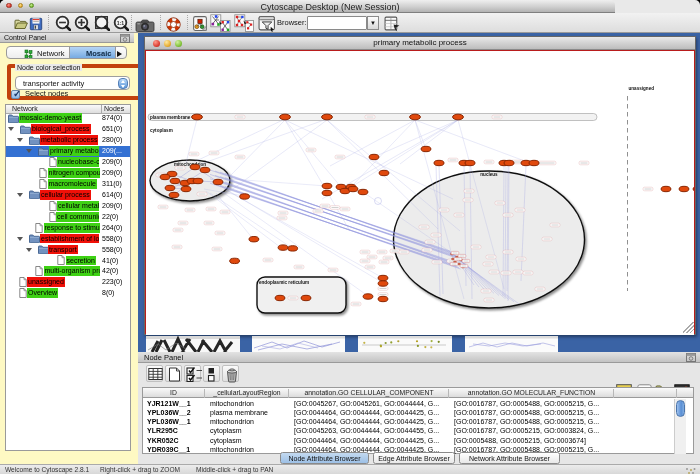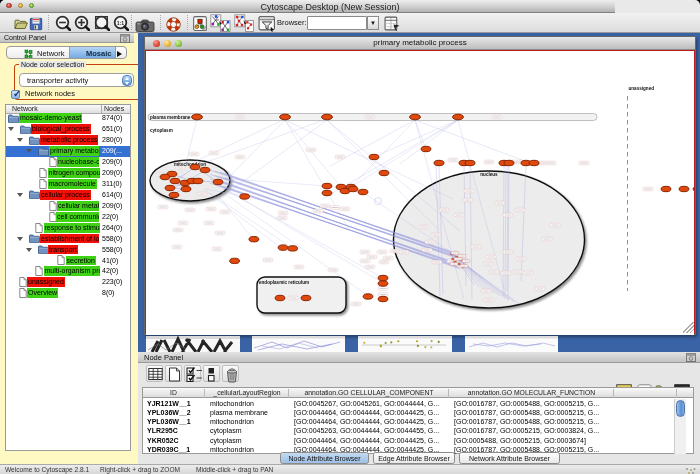--- a/index.html
+++ b/index.html
@@ -14,21 +14,21 @@
 #searchlbl { position:absolute; left:277px; top:5px; font-size:7.5px; color:#111; }
 #searchbox { position:absolute; left:307px; top:2.5px; width:60px; height:14px; background:#fff; border:1px solid #8a8a8a; border-radius:1px; }
 #searcharrow { position:absolute; left:367px; top:2.5px; width:12px; height:14px; background:linear-gradient(#fdfdfd,#d8d8d8); border:1px solid #8a8a8a; font-size:6px; text-align:center; line-height:13px; color:#111; }
 
 #cpanel { left:0; top:33px; width:138px; height:431px; background:#fef9c3; }
 #cphead { position:absolute; left:0; top:0; width:134px; height:10px; background:linear-gradient(#e3e3e3,#c3c3c3); border-bottom:1px solid #9a9a9a; }
 #cphead span { position:absolute; left:4px; top:1px; font-size:7px; color:#111; }
 #tabs { position:absolute; left:6px; top:13px; width:121px; height:13px; border:1px solid #9a9a9a; border-radius:4px; background:linear-gradient(#fdfdfd,#ededed); overflow:hidden; }
 #tabmosaic { position:absolute; left:62px; top:0; width:47px; height:13px; background:linear-gradient(#b5d5f5,#6ba3df); border-left:1px solid #9a9a9a; border-right:1px solid #9a9a9a; }
 #tabarrow { position:absolute; right:0; top:0; width:12px; height:13px; }
-#groupbox { position:absolute; left:14px; top:31px; width:137px; height:36px; border:1px solid #c2410c; border-radius:3px; }
+#groupbox { position:absolute; left:7px; top:31px; width:137px; height:36px; border:4px solid #c2410c; border-radius:3px; }
 #grouplbl { position:absolute; left:4px; top:-4px; background:#e9e9e9; padding:0 2px; font-size:7px; color:#111; }
 #combo { position:absolute; left:4px; top:7.5px; width:115px; height:14px; background:#fff; border:1px solid #9e9e9e; border-radius:4px; }
 #combo span { position:absolute; left:7px; top:2.5px; font-size:7.5px; color:#111; }
 #combobtn { position:absolute; right:1px; top:1px; width:10px; height:11px; border-radius:4px; background:linear-gradient(#b9d9f9,#5e96d8); border:1px solid #5580b8; }
 #checkbox { position:absolute; left:11px; top:56.5px; width:9px; height:9px; background:linear-gradient(#cfe4fa,#8db8e8); border:1px solid #6a88aa; border-radius:2px; }
 #checklbl { position:absolute; left:25px; top:56px; font-size:7.5px; color:#111; }
 #treebox { position:absolute; left:5px; top:70.5px; width:126px; height:347px; background:#fff; border:1px solid #9a9a9a; }
 #treehead { position:absolute; left:0; top:0; width:124px; height:9.5px; background:linear-gradient(#fafafa,#dedede); border-bottom:1px solid #aaa; }
 #treehead div { position:absolute; top:0.5px; font-size:7px; color:#222; }
 
@@ -246,21 +246,21 @@
           <span>transporter activity</span>
         <div id="combobtn">
           <div style="position:absolute;left:2.2px;top:1.5px;width:0;height:0;border-left:2.3px solid transparent;border-right:2.3px solid transparent;border-bottom:3px solid #fff;"></div>
           <div style="position:absolute;left:2.2px;top:6px;width:0;height:0;border-left:2.3px solid transparent;border-right:2.3px solid transparent;border-top:3px solid #fff;"></div>
         </div>
       </div>
     </div>
     <div id="checkbox">
         <div style="position:absolute;left:1px;top:-3px;color:#1a3a6a;font-size:10px;font-weight:bold;">✓</div>
       </div>
-    <div id="checklbl">Network nodes</div>
+    <div id="checklbl">Select nodes</div>
     <div id="treebox">
       <div id="treehead">
         <div style="left:6px;">Network</div>
         <div style="left:98px;">Nodes</div>
         <div style="position:absolute;left:95px;top:0;width:1px;height:9.5px;background:#aaa;"></div>
       </div>
       <div style="position:absolute;left:0;top:0;width:124px;height:345px;overflow:hidden;">
       <div style="position:absolute;left:0;top:8.8px;width:124px;height:10.9px;">
             <div style="position:absolute;left:2px;top:0.5px;">
               <svg width="11" height="9" viewBox="0 0 11 9">

